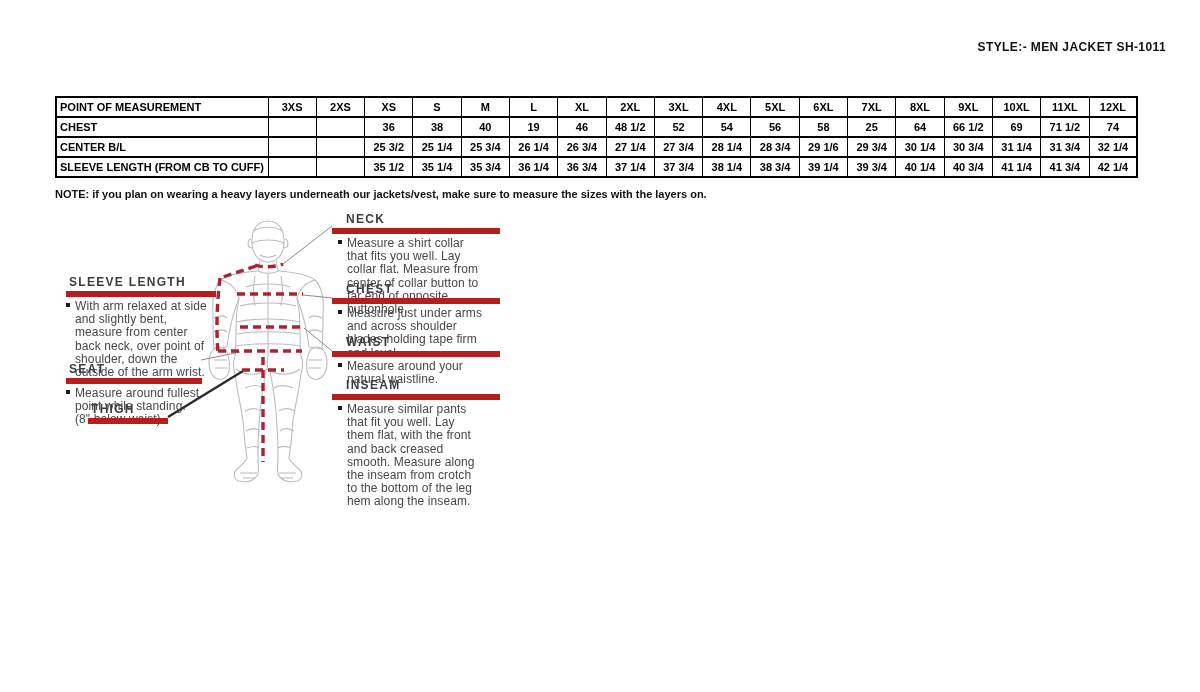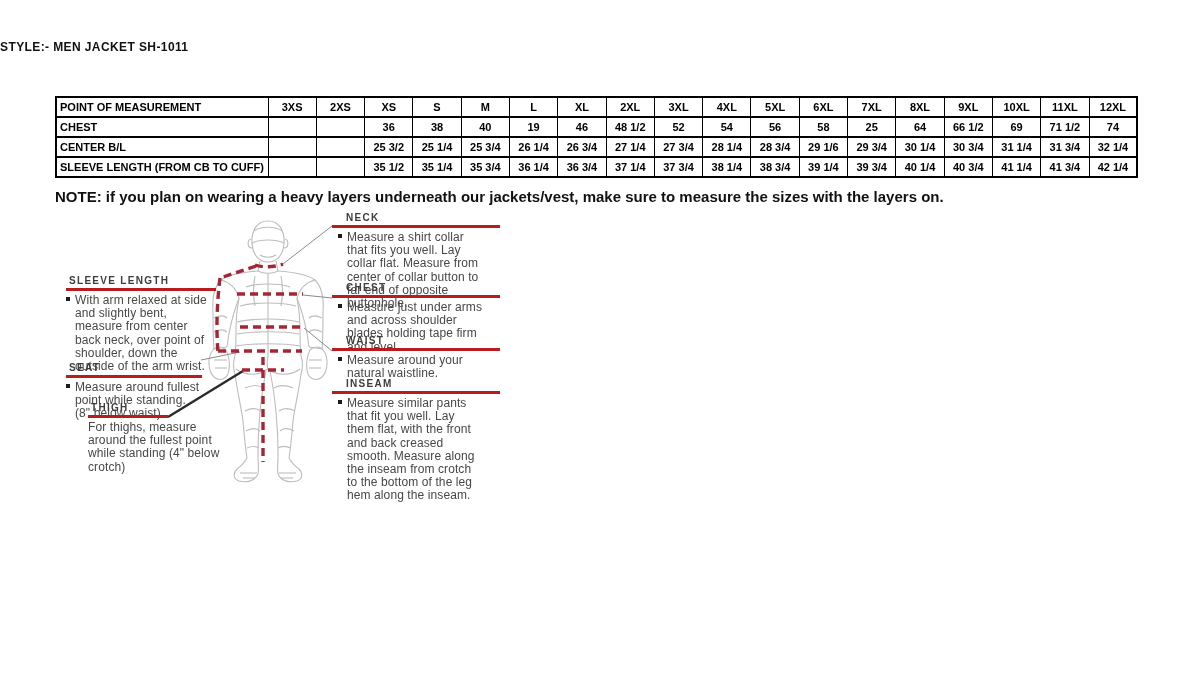--- a/index.html
+++ b/index.html
@@ -1,49 +1,49 @@
 <!DOCTYPE html>
 <html><head>
 <meta charset="utf-8">
 <style>
   html,body { margin:0; padding:0; }
   body {
     width:1200px; height:692px; background:#ffffff; position:relative;
     font-family:"Liberation Sans", sans-serif; overflow:hidden; color:#000;
   }
   .title {
-    position:absolute; top:40px; left:0; width:1166px; text-align:left;
+    position:absolute; top:40px; left:0; width:1166px; text-align:right;
     font-size:12px; font-weight:bold; letter-spacing:.4px; color:#111;
   }
   
   table.size-table {
     position:absolute; left:55px; top:96px; width:1081px;
     border-collapse:collapse; table-layout:fixed; border:2px solid #000;
   }
   .size-table th, .size-table td {
     border-left:1px solid #000; border-right:1px solid #000;
     border-top:2px solid #000; border-bottom:2px solid #000;
     height:18px; padding:0 2px; font-size:11px; text-align:center;
     vertical-align:middle; white-space:nowrap; overflow:hidden;
   }
   .size-table th { font-weight:bold; }
   .size-table td { font-weight:600; }
   .size-table .rowlabel { text-align:left; padding-left:3px; font-weight:bold;margin-top:28px; }
   
   .note {
     position:absolute; left:55px; top:188px; width:1100px;
-    font-size:15px; font-weight:bold; color:#111;
+    font-size:11px; font-weight:bold; color:#111;
   }
   
   .diagram { position:absolute; left:55px; top:210px; width:470px; height:292px; }
   .diagram svg { position:absolute; left:0; top:0; }
   .lbl { position:absolute; }
   .lbl .hd {
-    font-size:10px; font-weight:600; letter-spacing:1.3px; color:#3d3d3d;
-    border-bottom:3px solid #b91c1c; padding-bottom:2px;
+    font-size:12px; font-weight:600; letter-spacing:1.3px; color:#3d3d3d;
+    border-bottom:6px solid #b91c1c; padding-bottom:2px;
   }
   .lbl.right .hd { padding-left:14px; }
   .lbl.left  .hd { padding-left:3px; }
   .lbl .bd {
     margin-top:3px; display:flex; gap:5px;
     font-size:12px; line-height:1.1; color:#474747; letter-spacing:.1px;
   }
   .lbl.right .bd { padding-left:6px; padding-right:16px; }
   .bullet { width:4px; height:4px; background:#1c1c1c; margin-top:3px; flex:0 0 4px; }
   #lbl-neck   { left:277px; top:2px;   width:168px; }
@@ -309,17 +309,14 @@
   </div>
   <div class="lbl left" id="lbl-seat">
     <div class="hd">SEAT</div>
     <div class="bd">
         <span class="bullet"></span>
       <span>Measure around fullest point while standing. (8" below waist).</span>
       </div>
   </div>
   <div class="lbl left" id="lbl-thigh">
     <div class="hd">THIGH</div>
-    <div class="bd">
-        <span>For thighs, measure around the fullest point while standing (4" below crotch)</span>
-      </div>
   </div>
 </div>
 
 </body></html>

